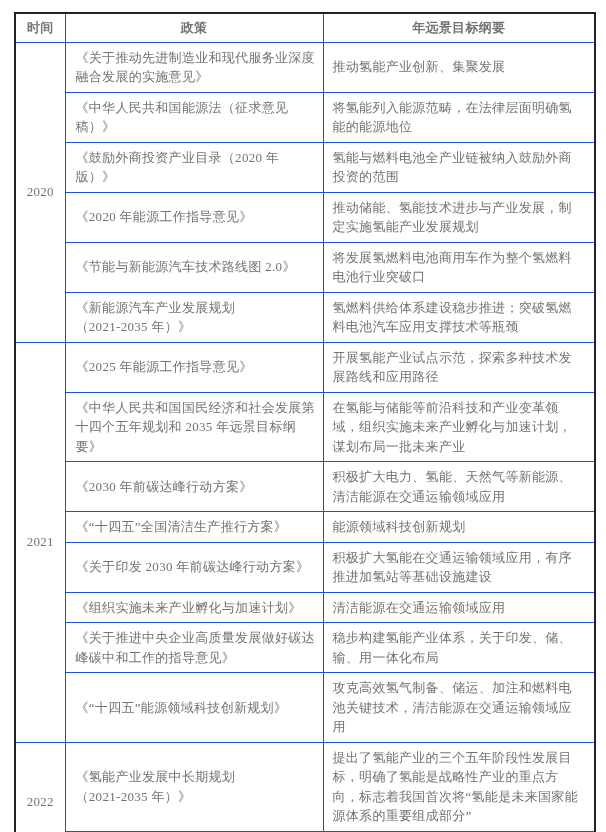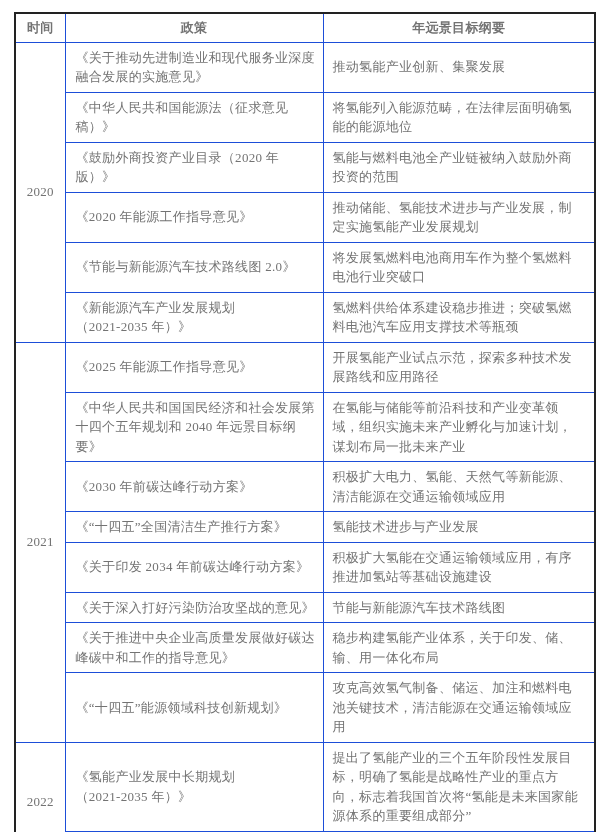--- a/index.html
+++ b/index.html
@@ -103,38 +103,38 @@
 （2021-2035 年）》</td>
         <td class="content">氢燃料供给体系建设稳步推进；突破氢燃料电池汽车应用支撑技术等瓶颈</td>
       </tr>
 
       <tr>
         <td class="year" rowspan="8">2021</td>
         <td class="policy">《2025 年能源工作指导意见》</td>
         <td class="content">开展氢能产业试点示范，探索多种技术发展路线和应用路径</td>
       </tr>
       <tr>
-        <td class="policy">《中华人民共和国国民经济和社会发展第十四个五年规划和 2040 年远景目标纲要》</td>
+        <td class="policy">《中华人民共和国国民经济和社会发展第十四个五年规划和 2035 年远景目标纲要》</td>
         <td class="content">在氢能与储能等前沿科技和产业变革领域，组织实施未来产业孵化与加速计划，谋划布局一批未来产业</td>
       </tr>
       <tr>
         <td class="policy">《2030 年前碳达峰行动方案》</td>
         <td class="content">积极扩大电力、氢能、天然气等新能源、清洁能源在交通运输领域应用</td>
       </tr>
       <tr>
         <td class="policy">《“十四五”全国清洁生产推行方案》</td>
-        <td class="content">氢能技术进步与产业发展</td>
+        <td class="content">能源领域科技创新规划</td>
       </tr>
       <tr>
-        <td class="policy">《关于印发 2034 年前碳达峰行动方案》</td>
+        <td class="policy">《关于印发 2030 年前碳达峰行动方案》</td>
         <td class="content">积极扩大氢能在交通运输领域应用，有序推进加氢站等基础设施建设</td>
       </tr>
       <tr>
-        <td class="policy">《关于深入打好污染防治攻坚战的意见》</td>
-        <td class="content">节能与新能源汽车技术路线图</td>
+        <td class="policy">《组织实施未来产业孵化与加速计划》</td>
+        <td class="content">清洁能源在交通运输领域应用</td>
       </tr>
       <tr>
         <td class="policy">《关于推进中央企业高质量发展做好碳达峰碳中和工作的指导意见》</td>
         <td class="content">稳步构建氢能产业体系，关于印发、储、输、用一体化布局</td>
       </tr>
       <tr>
         <td class="policy">《“十四五”能源领域科技创新规划》</td>
         <td class="content">攻克高效氢气制备、储运、加注和燃料电池关键技术，清洁能源在交通运输领域应用</td>
       </tr>
 

